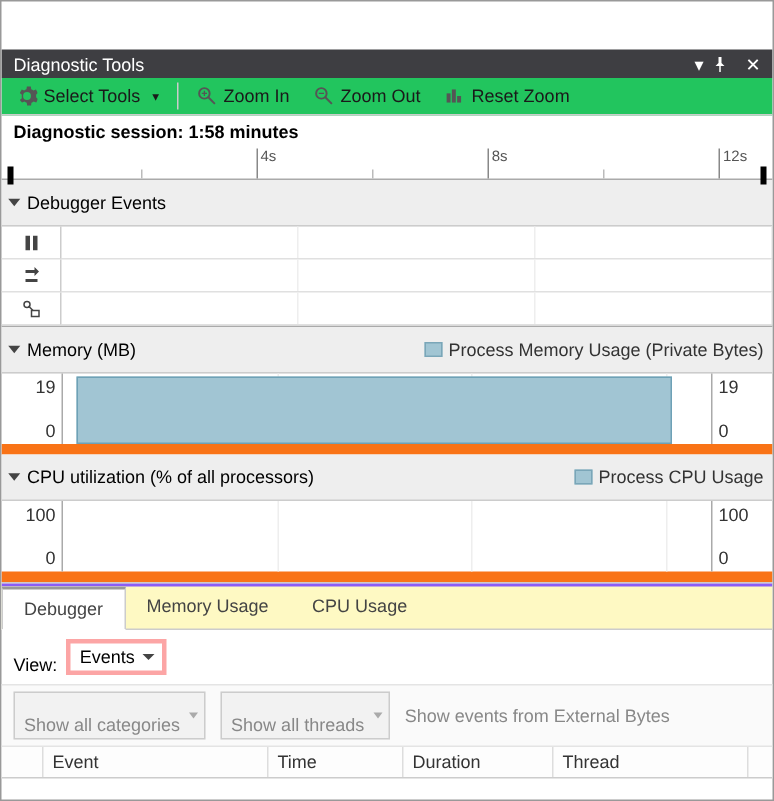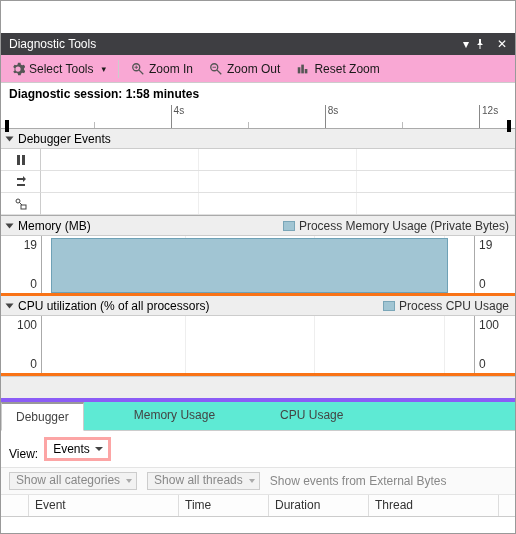--- a/index.html
+++ b/index.html
@@ -1,56 +1,56 @@
 <!DOCTYPE html>
 <html><head>
 <meta charset="utf-8">
 <style>
   * { box-sizing: border-box; margin: 0; padding: 0; font-family: "Segoe UI", Tahoma, sans-serif; font-size: 12px; }
   html, body { width: 516px; height: 534px; overflow: hidden; }
   body { background: #fff; border: 1px solid #999; display: flex; flex-direction: column; }
   .titlebar { background: #3e3e42; color: #fff; display: flex; align-items: center; height: 22px; padding: 0 4px 0 8px; margin-top: 32px; }
   .titlebar .title { flex: 1; font-size: 12px; }
   .titlebar .tb-icon { width: 18px; text-align: center; cursor: pointer; }
-  .toolbar { height: 28px; border-bottom: 1px solid #ccc; display: flex; align-items: center; padding: 0 6px; gap: 8px; background: #f9a8d4; }
+  .toolbar { height: 28px; border-bottom: 1px solid #ccc; display: flex; align-items: center; padding: 0 6px; gap: 8px; background: #22c55e; }
   .tb-btn { display: inline-flex; align-items: center; gap: 4px; padding: 2px 4px; cursor: pointer; color: #1a1a1a; }
   .tb-sep { width: 1px; height: 18px; background: #ccc; }
   .session-row { padding: 4px 8px; font-size: 12px; }
   .ruler { position: relative; height: 24px; border-bottom: 1px solid #aaa; }
   .ruler .tick { position: absolute; top: 0; bottom: 0; border-left: 1px solid #888; font-size: 10px; color: #555; padding-left: 2px; }
   .ruler .minor { position: absolute; bottom: 0; height: 6px; border-left: 1px solid #bbb; }
   .ruler .diamond { position: absolute; bottom: -4px; width: 4px; height: 12px; background: #000; }
-  .section-head { display: flex; align-items: center; height: 20px; padding: 4px 6px; background: #eee; border-bottom: 1px solid #ccc; gap: 6px; }
+  .section-head { display: flex; align-items: center; height: 20px; padding: 15px 6px; background: #eee; border-bottom: 1px solid #ccc; gap: 6px; }
   .tri { width: 0; height: 0; border-left: 5px solid #444; border-top: 4px solid transparent; border-bottom: 4px solid transparent; transform: rotate(90deg); cursor: pointer; }
   .legend { display: inline-flex; align-items: center; gap: 4px; font-size: 11px; color: #333; }
   .legend .sw { width: 12px; height: 10px; border: 1px solid #7aa6b8; }
   
   .dbg-grid { display: flex; border-bottom: 1px solid #aaa; }
   .dbg-icons { width: 40px; display: flex; flex-direction: column; }
   .dbg-icons .cell { height: 22px; display: flex; align-items: center; justify-content: center; border-right: 1px solid #ccc; border-bottom: 1px solid #e0e0e0; }
   .dbg-body { flex: 1; display: flex; flex-direction: column; }
   .dbg-body .row { height: 22px; border-bottom: 1px solid #e0e0e0; display: flex; }
   .dbg-body .col { flex: 1; border-right: 1px solid #eee; }
   
-  .chart { display: flex; height: 60px; border-bottom: 3px solid #f97316; }
+  .chart { display: flex; height: 60px; border-bottom: 7px solid #f97316; }
   .axis { width: 40px; display: flex; flex-direction: column; justify-content: space-between; align-items: flex-end; padding: 2px 4px; font-size: 10px; color: #333; }
   .plot { flex: 1; position: relative; border-left: 1px solid #aaa; border-right: 1px solid #aaa; }
   .plot .grid { position: absolute; top: 0; bottom: 0; border-left: 1px solid #eee; }
   .plot .area { position: absolute; left: 2%; right: 6%; bottom: 0; background: #a1c5d3; border: 1px solid #6ea1b6; }
   .rt-axis { width: 40px; display: flex; flex-direction: column; justify-content: space-between; align-items: flex-start; padding: 2px 4px; font-size: 10px; color: #333; }
   .filler { flex: 1; background: #eee; border-top: 1px solid #ccc; }
   
-  .tabs-row { display: flex; border-top: 4px solid #8b5cf6; border-bottom: 1px solid #ccc; background: #5eead4; gap: 36px; }
+  .tabs-row { display: flex; border-top: 2px solid #8b5cf6; border-bottom: 1px solid #ccc; background: #fef9c3; }
   .tab { padding: 6px 14px; border-right: 1px solid transparent; cursor: pointer; color: #444; }
   .tab.active { background: #fff; border: 1px solid #ccc; border-bottom: 1px solid #fff; border-top: 2px solid #999; margin-bottom: -1px; }
   .view-row { display: flex; align-items: flex-end; gap: 6px; padding: 6px 8px; }
   .select { border: 3px solid #fca5a5; padding: 2px 18px 2px 6px; position: relative; background: #fff; cursor: pointer; }
   .select::after { content: ""; position: absolute; right: 5px; top: 50%; transform: translateY(-50%); border-left: 4px solid transparent; border-right: 4px solid transparent; border-top: 4px solid #444; }
   .filter-row { display: flex; align-items: center; gap: 10px; padding: 4px 8px; border-top: 1px solid #e4e4e4; border-bottom: 1px solid #e4e4e4; background: #fafafa; }
-  .filter-pill { border: 1px solid #ccc; padding: 0 16px 2px 6px; color: #888; background: #f2f2f2; position: relative; }
+  .filter-pill { border: 1px solid #ccc; padding: 14px 16px 2px 6px; color: #888; background: #f2f2f2; position: relative; }
   .filter-pill::after { content: ""; position: absolute; right: 4px; top: 50%; transform: translateY(-50%); border-left: 3px solid transparent; border-right: 3px solid transparent; border-top: 4px solid #aaa; }
   .hint { color: #888; }
   .grid-head { display: flex; border-bottom: 1px solid #ccc; height: 22px; background: #fdfdfd; }
   .gh { border-right: 1px solid #ddd; padding: 3px 6px; color: #333; }
   .gh0 { width: 28px; }
   .gh1 { width: 150px; }
   .gh2 { width: 90px; }
   .gh3 { width: 100px; }
   .gh4 { flex: 1; }
   .gh5 { width: 16px; border-right: none; }

